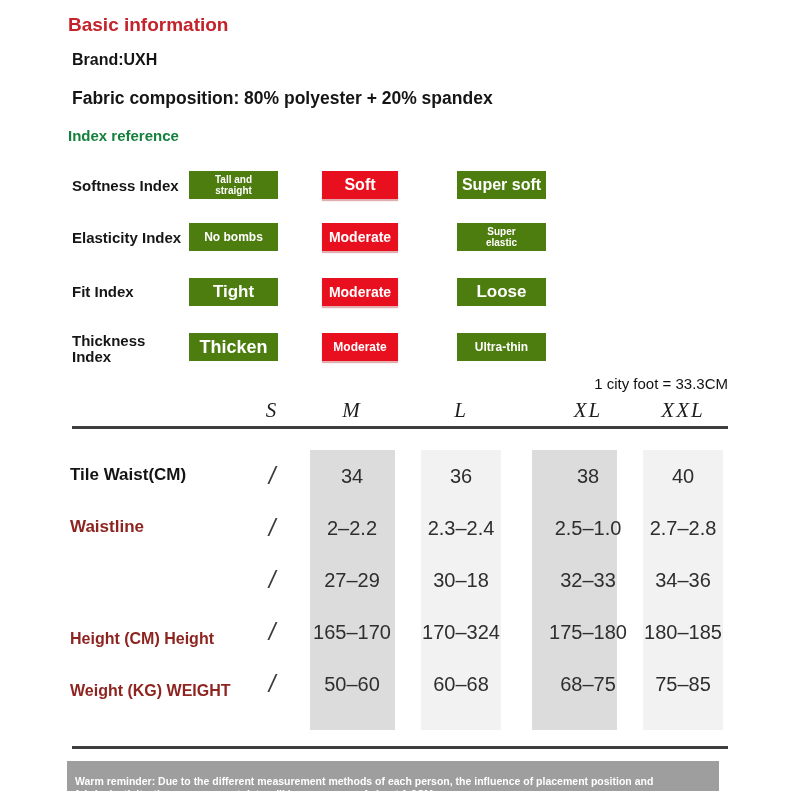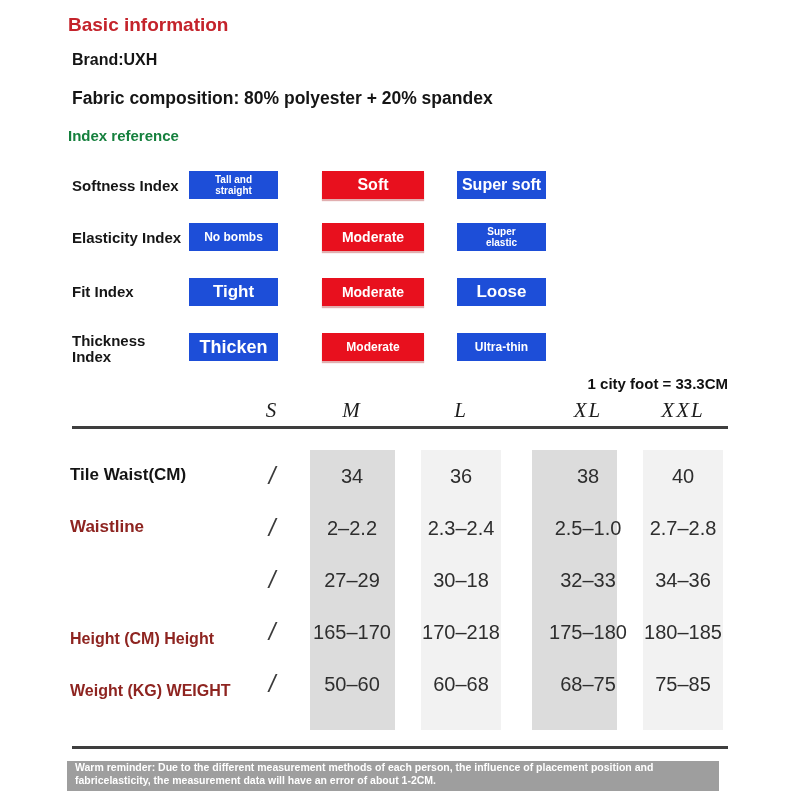--- a/index.html
+++ b/index.html
@@ -11,33 +11,33 @@
   .h-brand{position:absolute;left:72px;top:51px;font-size:16px;font-weight:bold;color:#151515;}
   .h-fabric{position:absolute;left:72px;top:88px;font-size:17.5px;font-weight:bold;color:#151515;}
   .h-index{position:absolute;left:68px;top:127px;font-size:15px;font-weight:bold;color:#15803d;}
 
   
   .idxlbl{position:absolute;left:72px;font-size:15px;font-weight:bold;color:#161616;white-space:nowrap;}
   .idxlbl.wrap{white-space:normal;width:86px;line-height:16px;}
   .opt{position:absolute;height:28px;display:flex;align-items:center;justify-content:center;
        font-weight:bold;color:#ffffff;text-align:center;}
   .opt.c1{left:189px;width:89px;}
-  .opt.c2{left:322px;width:102px;}
+  .opt.c2{left:322px;width:76px;}
   .opt.c3{left:457px;width:89px;}
   .r1{top:171px;} .r2{top:223px;} .r3{top:278px;} .r4{top:333px;}
   .lr1{top:177px;} .lr2{top:229px;} .lr3{top:283px;} .lr4{top:333px;}
-  .gray{background:#1d4ed8;}
+  .gray{background:#4d7c0f;}
   .red{background:#e8101e;box-shadow:0 2px 1px rgba(170,25,30,0.35);}
   .fs10{font-size:10px;} .fs12{font-size:12px;} .fs14{font-size:14px;}
   .fs16{font-size:16px;} .fs17{font-size:17px;} .fs18{font-size:18px;}
   .wrap2{display:inline-block;width:58px;line-height:11px;}
   .wrap3{display:inline-block;width:42px;line-height:11px;}
 
   
-  .note{position:absolute;right:72px;top:375px;font-size:15px;font-weight:bold;color:#111111;}
+  .note{position:absolute;right:72px;top:375px;font-size:15px;font-weight:normal;color:#111111;}
   .szhdr{position:absolute;top:398px;transform:translateX(-50%);
          font-family:"Liberation Serif",serif;font-style:italic;font-size:21px;
          color:#1e1e1e;letter-spacing:2px;}
   .rule{position:absolute;left:72px;width:656px;height:3px;background:#3e3e3e;}
   .rule-top{top:426px;} .rule-bottom{top:746px;}
   .stripe{position:absolute;top:450px;height:280px;}
   .s1{left:310px;width:85px;background:#dcdcdc;}
   .s2{left:421px;width:80px;background:#f2f2f2;}
   .s3{left:532px;width:85px;background:#dcdcdc;}
   .s4{left:643px;width:80px;background:#f2f2f2;}
@@ -46,21 +46,21 @@
   .maroon{color:#8e2420;}
   .cell{position:absolute;transform:translateX(-50%);font-size:20px;color:#2e2e2e;white-space:nowrap;}
   .slash{font-size:24px;font-weight:300;color:#3a3a3a;font-style:oblique;}
   .k0{left:272px;} .k1{left:352px;} .k2{left:461px;} .k3{left:588px;} .k4{left:683px;}
   .t0{top:465px;} .t1{top:517px;} .t2{top:569px;} .t3{top:621px;} .t4{top:673px;}
   .ts0{top:462px;} .ts1{top:514px;} .ts2{top:566px;} .ts3{top:618px;} .ts4{top:670px;}
 
   
   .footer{position:absolute;left:67px;top:761px;width:652px;height:30px;background:#9e9e9e;
           color:#ffffff;font-size:10.5px;font-weight:bold;line-height:13px;
-          padding:0 0 0 8px;box-sizing:border-box;}
+          padding:14px 0 0 8px;box-sizing:border-box;}
 </style>
 </head>
 <body>
 
 <div class="page">
 
   <div class="h-basic">Basic information</div>
   <div class="h-brand">Brand:UXH</div>
   <div class="h-fabric">Fabric composition: 80% polyester + 20% spandex</div>
 
@@ -141,21 +141,21 @@
 
   <div class="cell slash k0 ts2">/</div>
   <div class="cell k1 t2">27–29</div>
   <div class="cell k2 t2">30–18</div>
   <div class="cell k3 t2">32–33</div>
   <div class="cell k4 t2">34–36</div>
 
   <div class="szlbl sm maroon t3">Height (CM) Height</div>
   <div class="cell slash k0 ts3">/</div>
   <div class="cell k1 t3">165–170</div>
-  <div class="cell k2 t3">170–218</div>
+  <div class="cell k2 t3">170–324</div>
   <div class="cell k3 t3">175–180</div>
   <div class="cell k4 t3">180–185</div>
 
   <div class="szlbl sm maroon t4">Weight (KG) WEIGHT</div>
   <div class="cell slash k0 ts4">/</div>
   <div class="cell k1 t4">50–60</div>
   <div class="cell k2 t4">60–68</div>
   <div class="cell k3 t4">68–75</div>
   <div class="cell k4 t4">75–85</div>
 

